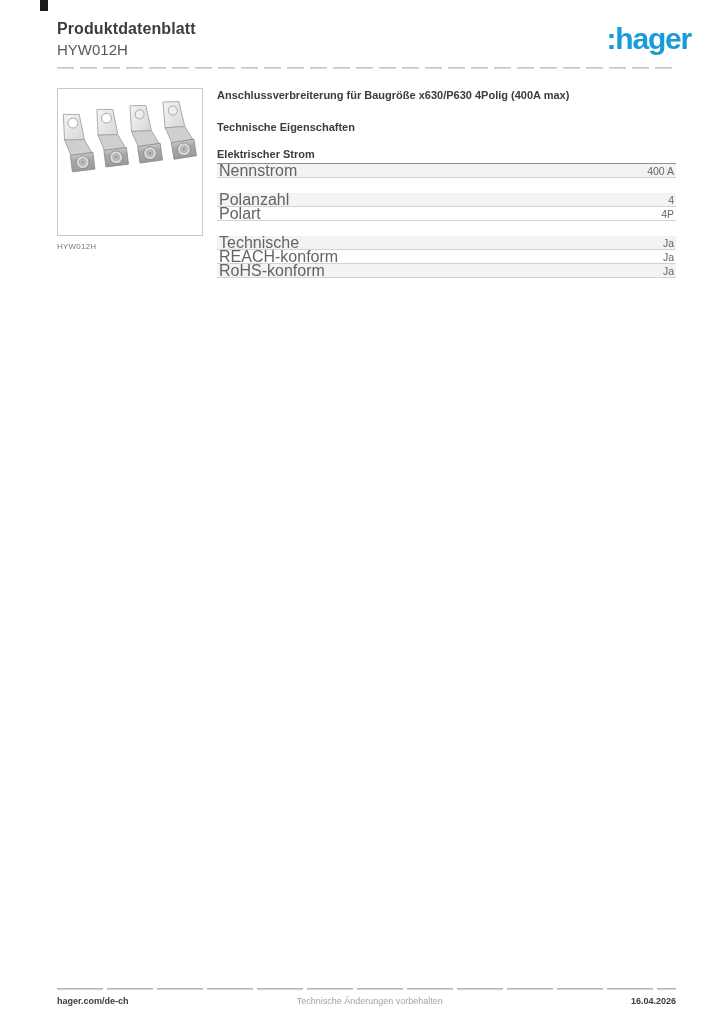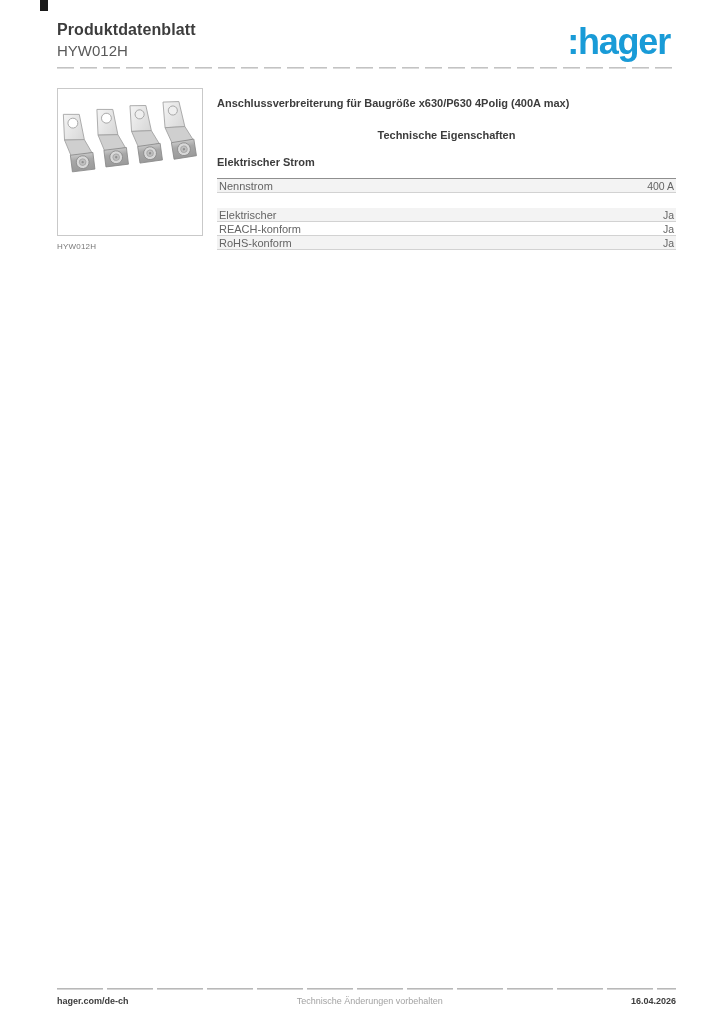--- a/index.html
+++ b/index.html
@@ -2,47 +2,47 @@
 <html><head>
 <meta charset="utf-8">
 <style>
   * { margin:0; padding:0; box-sizing:border-box; }
   html,body { background:#ffffff; }
   body { font-family:"Liberation Sans", sans-serif; }
   .page { position:relative; width:724px; height:1024px; background:#ffffff; overflow:hidden; }
 
   .corner-mark { position:absolute; left:40px; top:0; width:8px; height:11px; background:#1a1a1a; }
 
-  .header { position:absolute; left:57px; right:54px; top:19px; display:flex; justify-content:space-between; align-items:flex-end; }
+  .header { position:absolute; left:57px; right:33px; top:19px; display:flex; justify-content:space-between; align-items:flex-start; }
   .doc-title { font-size:16px; font-weight:bold; color:#3d3d3d; line-height:1.25; letter-spacing:0.1px; }
   .doc-ref { font-size:15px; color:#595959; line-height:1.3; margin-top:1px; }
-  .logo { font-size:36px; font-weight:bold; color:#199bd7; letter-spacing:-1.2px; line-height:1; margin-top:5px; }
+  .logo { font-size:30px; font-weight:bold; color:#199bd7; letter-spacing:-1.2px; line-height:1; margin-top:5px; }
 
   .sep { position:absolute; left:57px; right:48px; height:2px;
          background-image:repeating-linear-gradient(90deg,#c3c3c3 0,#c3c3c3 17px,rgba(0,0,0,0) 17px,rgba(0,0,0,0) 23px);
          background-size:100% 1.6px; background-repeat:no-repeat; background-position:bottom; }
   .header-sep { top:67px; }
   .footer-sep { top:988px; background-image:repeating-linear-gradient(90deg,#b8b8b8 0,#b8b8b8 46px,rgba(0,0,0,0) 46px,rgba(0,0,0,0) 50px); }
 
   .main { position:absolute; left:57px; right:48px; top:88px; display:flex; }
   .image-col { width:146px; flex:0 0 146px; }
   .image-box { width:146px; height:148px; border:1px solid #c9c9c9; background:#ffffff; }
   .image-box svg { display:block; width:100%; height:100%; }
   .image-caption { font-size:8px; color:#787878; margin-top:6px; letter-spacing:0.2px; }
 
   .spec-col { flex:1; margin-left:14px; color:#3c3c3c; }
-  .prod-title { font-size:11px; font-weight:bold; color:#3c3c3c; margin-top:8px; line-height:1.3; }
-  .tech-heading { font-size:11px; font-weight:bold; color:#3c3c3c; margin-top:19px;text-align:center; }
+  .prod-title { font-size:11px; font-weight:bold; color:#3c3c3c; margin-top:0; line-height:1.3; }
+  .tech-heading { font-size:11px; font-weight:bold; color:#3c3c3c; margin-top:19px; }
 
   .spec-section { margin-top:15px; }
-  .spec-section-title { font-size:11px; font-weight:bold; color:#3c3c3c; padding-bottom:10px; border-bottom:1px solid #8f8f8f; }
+  .spec-section-title { font-size:11px; font-weight:bold; color:#3c3c3c; padding-bottom:3px; border-bottom:1px solid #8f8f8f; }
   .spec-rows { width:100%; }
   .spec-row { display:flex; justify-content:space-between; align-items:center; height:14px; padding:0 2px; border-bottom:1px solid #d2d2d2; }
   .spec-row:nth-child(odd) { background:#f3f3f3; }
-  .spec-label { font-size:11px; color:#646464; }
+  .spec-label { font-size:16px; color:#646464; }
   .spec-value { font-size:10.5px; color:#646464; text-align:center; }
 
   .footer-row { position:absolute; left:57px; right:48px; top:996px; display:flex; align-items:baseline; }
   .footer-left { font-size:9px; font-weight:bold; color:#3c3c3c; text-decoration:none;text-align:center; }
   .footer-center { flex:1; text-align:center; font-size:9px; color:#a3a3a3;margin-left:25px; }
   .footer-right { font-size:9px; font-weight:bold; color:#3c3c3c;margin-left:45px; }
 </style>
 </head>
 <body>
 
@@ -125,26 +125,36 @@
         <div class="spec-section-title">Elektrischer Strom</div>
         <div class="spec-rows">
           <div class="spec-row">
             <span class="spec-label">Nennstrom</span>
             <span class="spec-value">400 A</span>
           </div>
         </div>
       </div>
 
       <div class="spec-section">
+        <div class="spec-rows">
+          <div class="spec-row">
+            <span class="spec-label">Polanzahl</span>
+            <span class="spec-value">4</span>
+          </div>
+          <div class="spec-row">
+            <span class="spec-label">Polart</span>
+            <span class="spec-value">4P</span>
+          </div>
+        </div>
       </div>
 
       <div class="spec-section">
         <div class="spec-rows">
           <div class="spec-row">
-            <span class="spec-label">Elektrischer</span>
+            <span class="spec-label">Technische</span>
             <span class="spec-value">Ja</span>
           </div>
           <div class="spec-row">
             <span class="spec-label">REACH-konform</span>
             <span class="spec-value">Ja</span>
           </div>
           <div class="spec-row">
             <span class="spec-label">RoHS-konform</span>
             <span class="spec-value">Ja</span>
           </div>

